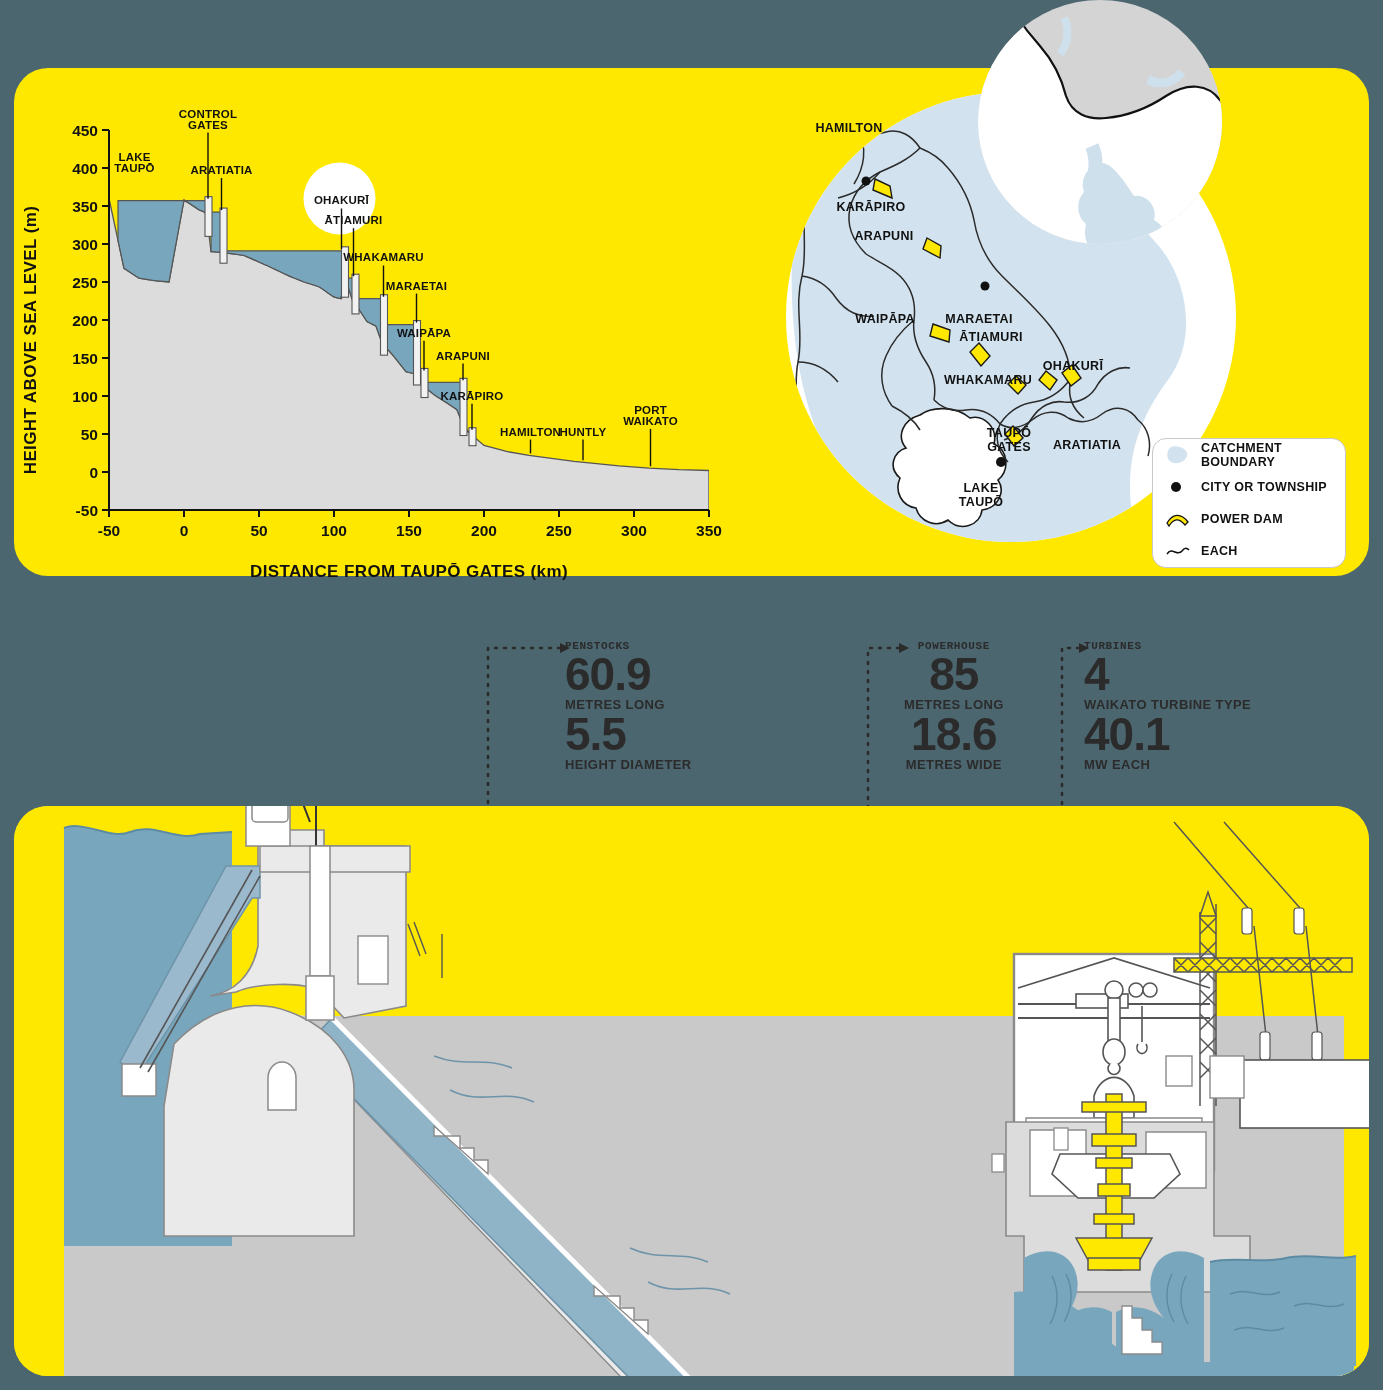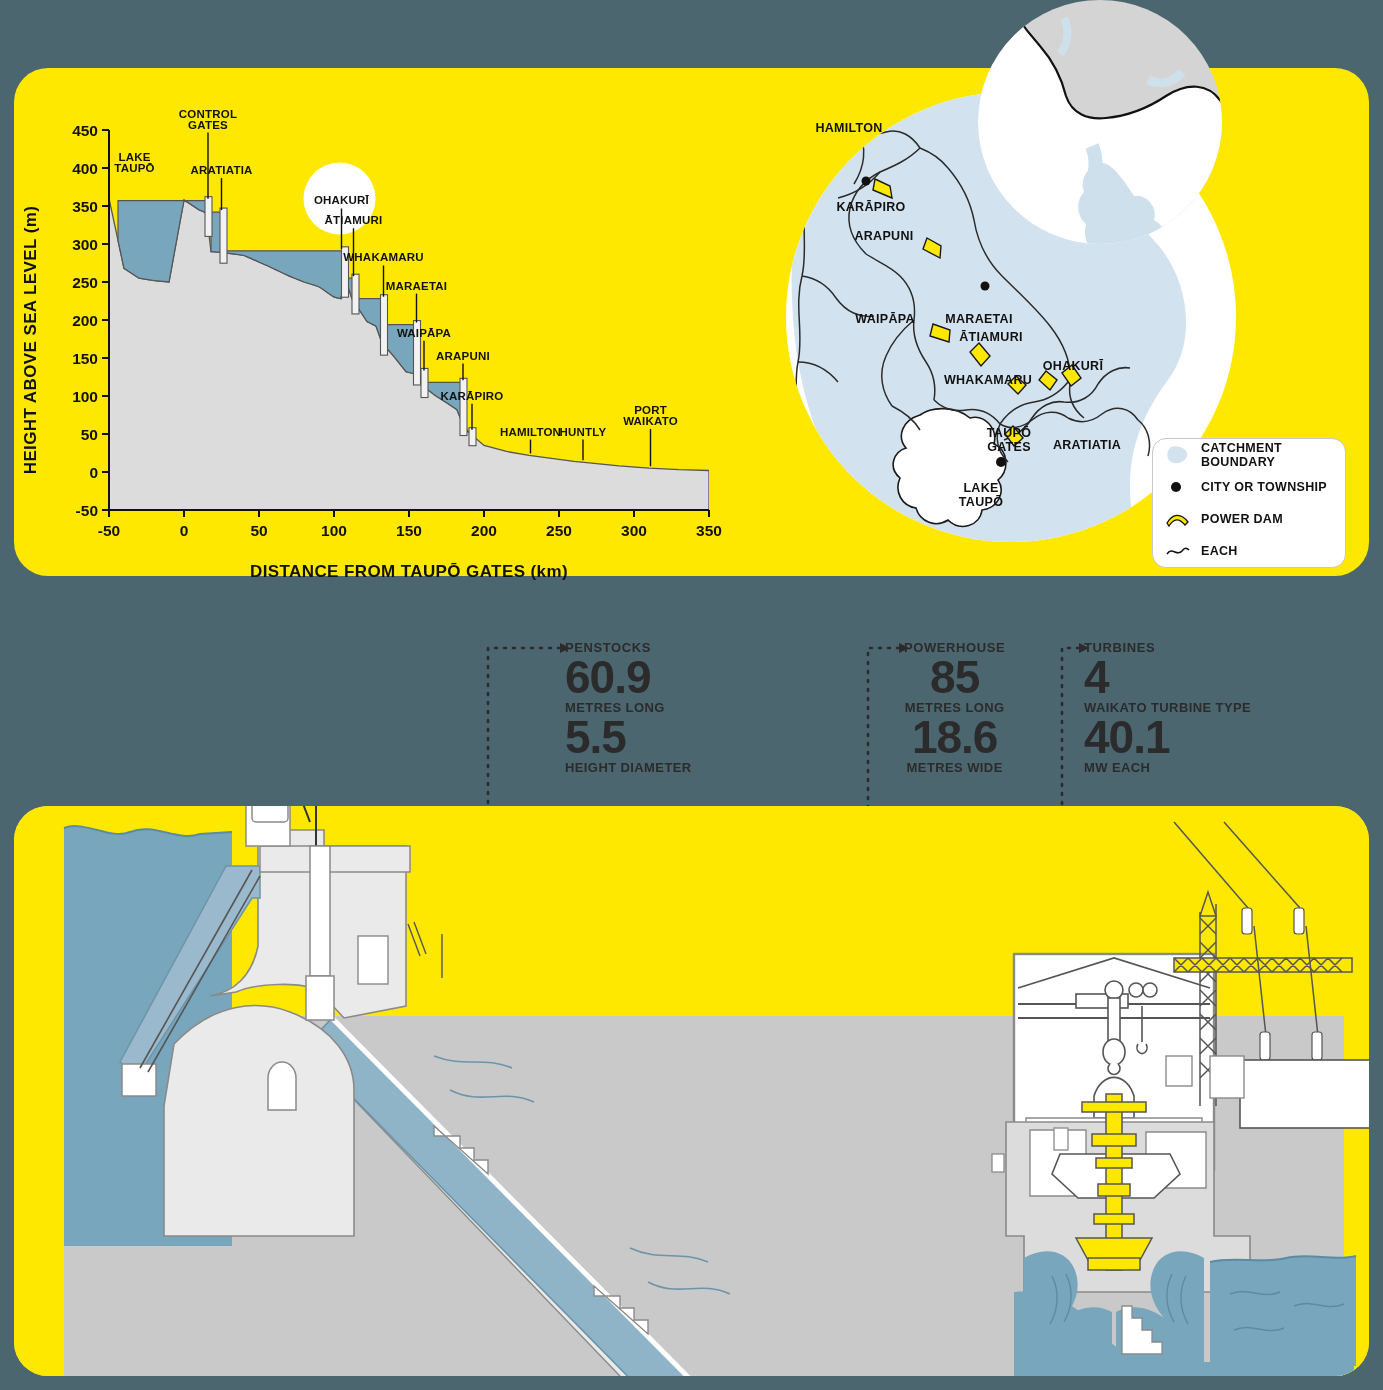--- a/index.html
+++ b/index.html
@@ -3,21 +3,21 @@
 <meta charset="utf-8">
 <style>
   html,body{margin:0;padding:0;background:#4c6670;}
   body{width:1383px;height:1390px;position:relative;overflow:hidden;
        font-family:"Liberation Sans",sans-serif;}
   .panel{position:absolute;background:#ffe800;border-radius:34px;}
   #top-panel{left:14px;top:68px;width:1355px;height:508px;}
   #bottom-panel{left:14px;top:806px;width:1355px;height:570px;}
   svg{display:block;}
   .stat-block{position:absolute;color:#2b2b2b;}
-  .stat-head{font-size:13px;font-weight:bold;letter-spacing:.6px;}
+  .stat-head{font-size:11px;font-weight:bold;letter-spacing:.6px;font-family:Liberation Mono, monospace;}
   .stat-big{font-size:46px;font-weight:bold;line-height:.98;letter-spacing:-1px;}
   .stat-sub{font-size:13px;font-weight:bold;letter-spacing:.4px;}
   .legend-box{position:absolute;background:#fff;border-radius:14px;
               left:1152px;top:396px;width:192px;height:128px;
               border:1px solid #c8c8c8;margin-top:42px;}
   .legend-row{display:flex;align-items:center;height:32px;padding-left:12px;}
   .legend-txt{font-size:12.5px;font-weight:bold;color:#111;letter-spacing:.3px;margin-left:10px;}
   .ax-lab{font-size:15.5px;font-weight:bold;fill:#111;}
   .ax-title{font-size:17px;font-weight:bold;fill:#111;letter-spacing:.4px;}
   .site-lab{font-size:11.5px;font-weight:bold;fill:#111;letter-spacing:.2px;}

